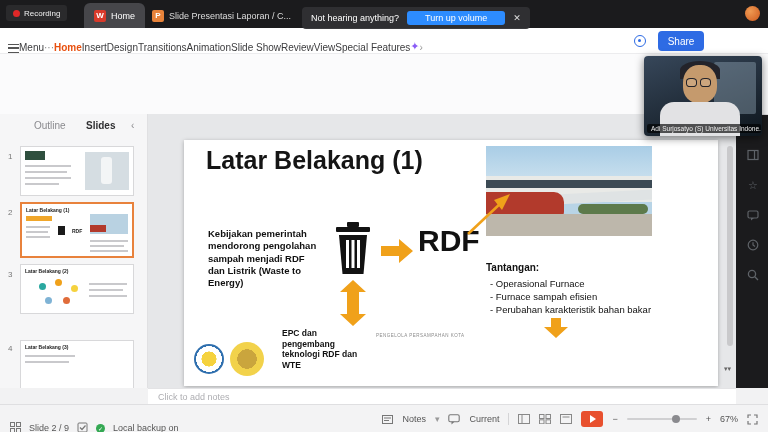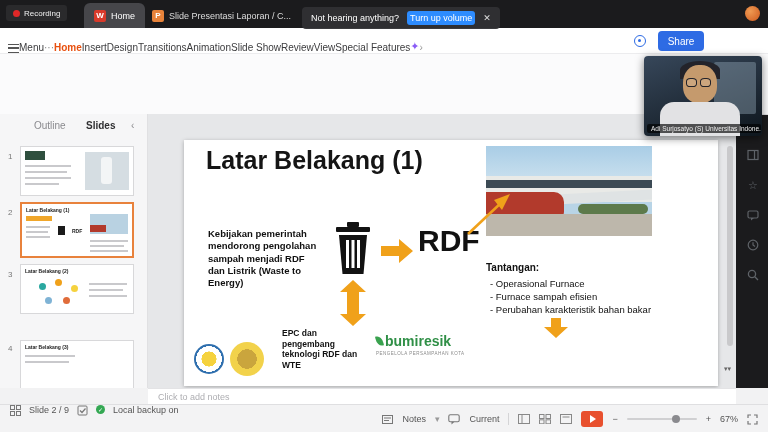--- a/index.html
+++ b/index.html
@@ -13,21 +13,21 @@
   .rec-dot{width:7px;height:7px;border-radius:50%;background:#e02828;}
   .rec span{font-size:8px;color:#eee;}
   .ztab{position:absolute;top:3px;height:25px;display:flex;align-items:center;gap:5px;padding:0 10px;
         border-radius:6px 6px 0 0;font-size:9px;color:#ddd;white-space:nowrap;overflow:hidden;}
   .ztab.on{background:#46464a;color:#fff;}
   .fileicon{width:12px;height:12px;border-radius:2px;display:flex;align-items:center;justify-content:center;
             font-size:8px;font-weight:bold;color:#fff;flex:0 0 auto;}
   .toast{position:absolute;left:302px;top:7px;height:22px;display:flex;align-items:center;gap:8px;
          background:rgba(48,48,52,.95);border-radius:4px;padding:0 9px;z-index:60;}
   .toast .t-text{font-size:9px;color:#fff;}
-  .toast .t-btn{background:#2d8cff;color:#fff;font-size:9px;border-radius:3px;padding:2px 3px;cursor:pointer;}
+  .toast .t-btn{background:#2d8cff;color:#fff;font-size:9px;border-radius:3px;padding:2px 18px;cursor:pointer;}
   .toast .t-close{font-size:9px;color:#ddd;cursor:pointer;}
   .zavatar{position:absolute;right:8px;top:6px;width:15px;height:15px;border-radius:50%;
            background:radial-gradient(circle at 35% 35%,#f09a52,#cf5a1e);}
   
   .menubar{position:absolute;left:0;top:28px;width:768px;height:26px;background:#fff;border-bottom:1px solid #ececee;
            display:flex;align-items:flex-end;padding-left:8px;box-sizing:border-box;}
   .hamb{width:11px;height:7px;border-top:1.5px solid #555;border-bottom:1.5px solid #555;position:relative;}
   .hamb:after{content:"";position:absolute;left:0;top:2.2px;width:11px;height:1.5px;background:#555;}
   .mword{font-size:10px;color:#3c3c3e;}
   .mitem{font-size:10px;color:#3c3c3e;cursor:pointer;white-space:nowrap;}
@@ -99,21 +99,21 @@
   .ph-red{position:absolute;left:0;top:46px;width:78px;height:26px;background:#b23a2c;border-radius:0 10px 6px 0;}
   .ph-grn{position:absolute;left:92px;top:58px;width:70px;height:10px;background:#5d7a4b;border-radius:5px;}
   .ph-gnd{position:absolute;left:0;top:68px;width:166px;height:22px;background:#bdb7ab;}
   .scrollv{position:absolute;left:579px;top:32px;width:6px;height:200px;background:#c9c9cb;border-radius:3px;}
   .morechev{position:absolute;left:576px;top:252px;font-size:7px;line-height:5px;color:#666;text-align:center;}
   
   .notesrow{position:absolute;left:0;top:388px;width:768px;height:16px;background:#f2f2f3;}
   .notesin{position:absolute;left:148px;top:0;width:588px;height:16px;background:#fff;border-top:1px solid #e3e3e5;
            font-size:9px;color:#aeaeb2;display:flex;align-items:center;padding-left:10px;box-sizing:border-box;}
   .statusbar{position:absolute;left:0;top:404px;width:768px;height:28px;background:#f3f3f4;border-top:1px solid #dfdfe1;box-sizing:border-box;}
-  .st-l{position:absolute;left:10px;top:0;height:28px;display:flex;align-items:flex-start;gap:8px;}
+  .st-l{position:absolute;left:10px;top:0;height:28px;display:flex;align-items:flex-end;gap:8px;}
   .st-r{position:absolute;right:10px;top:0;height:28px;display:flex;align-items:center;gap:9px;}
   .st-txt{font-size:9px;color:#555;white-space:nowrap;}
   .gdot{width:9px;height:9px;border-radius:50%;background:#34a853;color:#fff;font-size:6px;display:flex;align-items:center;justify-content:center;}
   .playbtn{width:22px;height:16px;background:#e8502e;border-radius:3px;display:flex;align-items:center;justify-content:center;cursor:pointer;}
   .playtri{width:0;height:0;border-left:6px solid #fff;border-top:4px solid transparent;border-bottom:4px solid transparent;margin-left:1px;}
   .slider{width:70px;height:2px;background:#d0d0d2;border-radius:1px;position:relative;}
   .sthumb{position:absolute;left:45px;top:-3px;width:8px;height:8px;border-radius:50%;background:#8a8a8e;}
   .sep{width:1px;height:12px;background:#d4d4d6;}
   svg{display:block;}
 </style>
@@ -375,21 +375,20 @@
       </svg>
 
       <svg class="abs" style="left:280px;top:50px;" width="50" height="50" viewBox="0 0 50 50">
         <line x1="4" y1="44" x2="38" y2="12" stroke="#F0A11A" stroke-width="2.5"></line>
         <polygon points="46,4 30,10 38,20" fill="#F0A11A"></polygon>
       </svg>
 
       <div class="s-epc">EPC dan pengembang teknologi RDF dan WTE</div>
 
       <div class="brand">
-        <div><span class="leaf"></span><span class="bt">bumiresik</span></div>
         <div class="bs">PENGELOLA PERSAMPAHAN KOTA</div>
       </div>
 
       <div class="logo" style="left:10px;top:204px;width:30px;height:30px;background:radial-gradient(circle,#f5d23e 0 35%,#ffffff 36% 60%,#2f6fae 61%);"></div>
       <div class="logo" style="left:46px;top:202px;width:34px;height:34px;background:radial-gradient(circle,#caa53d 0 40%,#f2d24b 41%);"></div>
 
       <div class="s-cht">Tantangan:</div>
       <div class="s-chi" style="top:138px;">-   Operasional Furnace</div>
       <div class="s-chi" style="top:151px;">-   Furnace sampah efisien</div>
       <div class="s-chi" style="top:164px;">-   Perubahan karakteristik bahan bakar</div>

